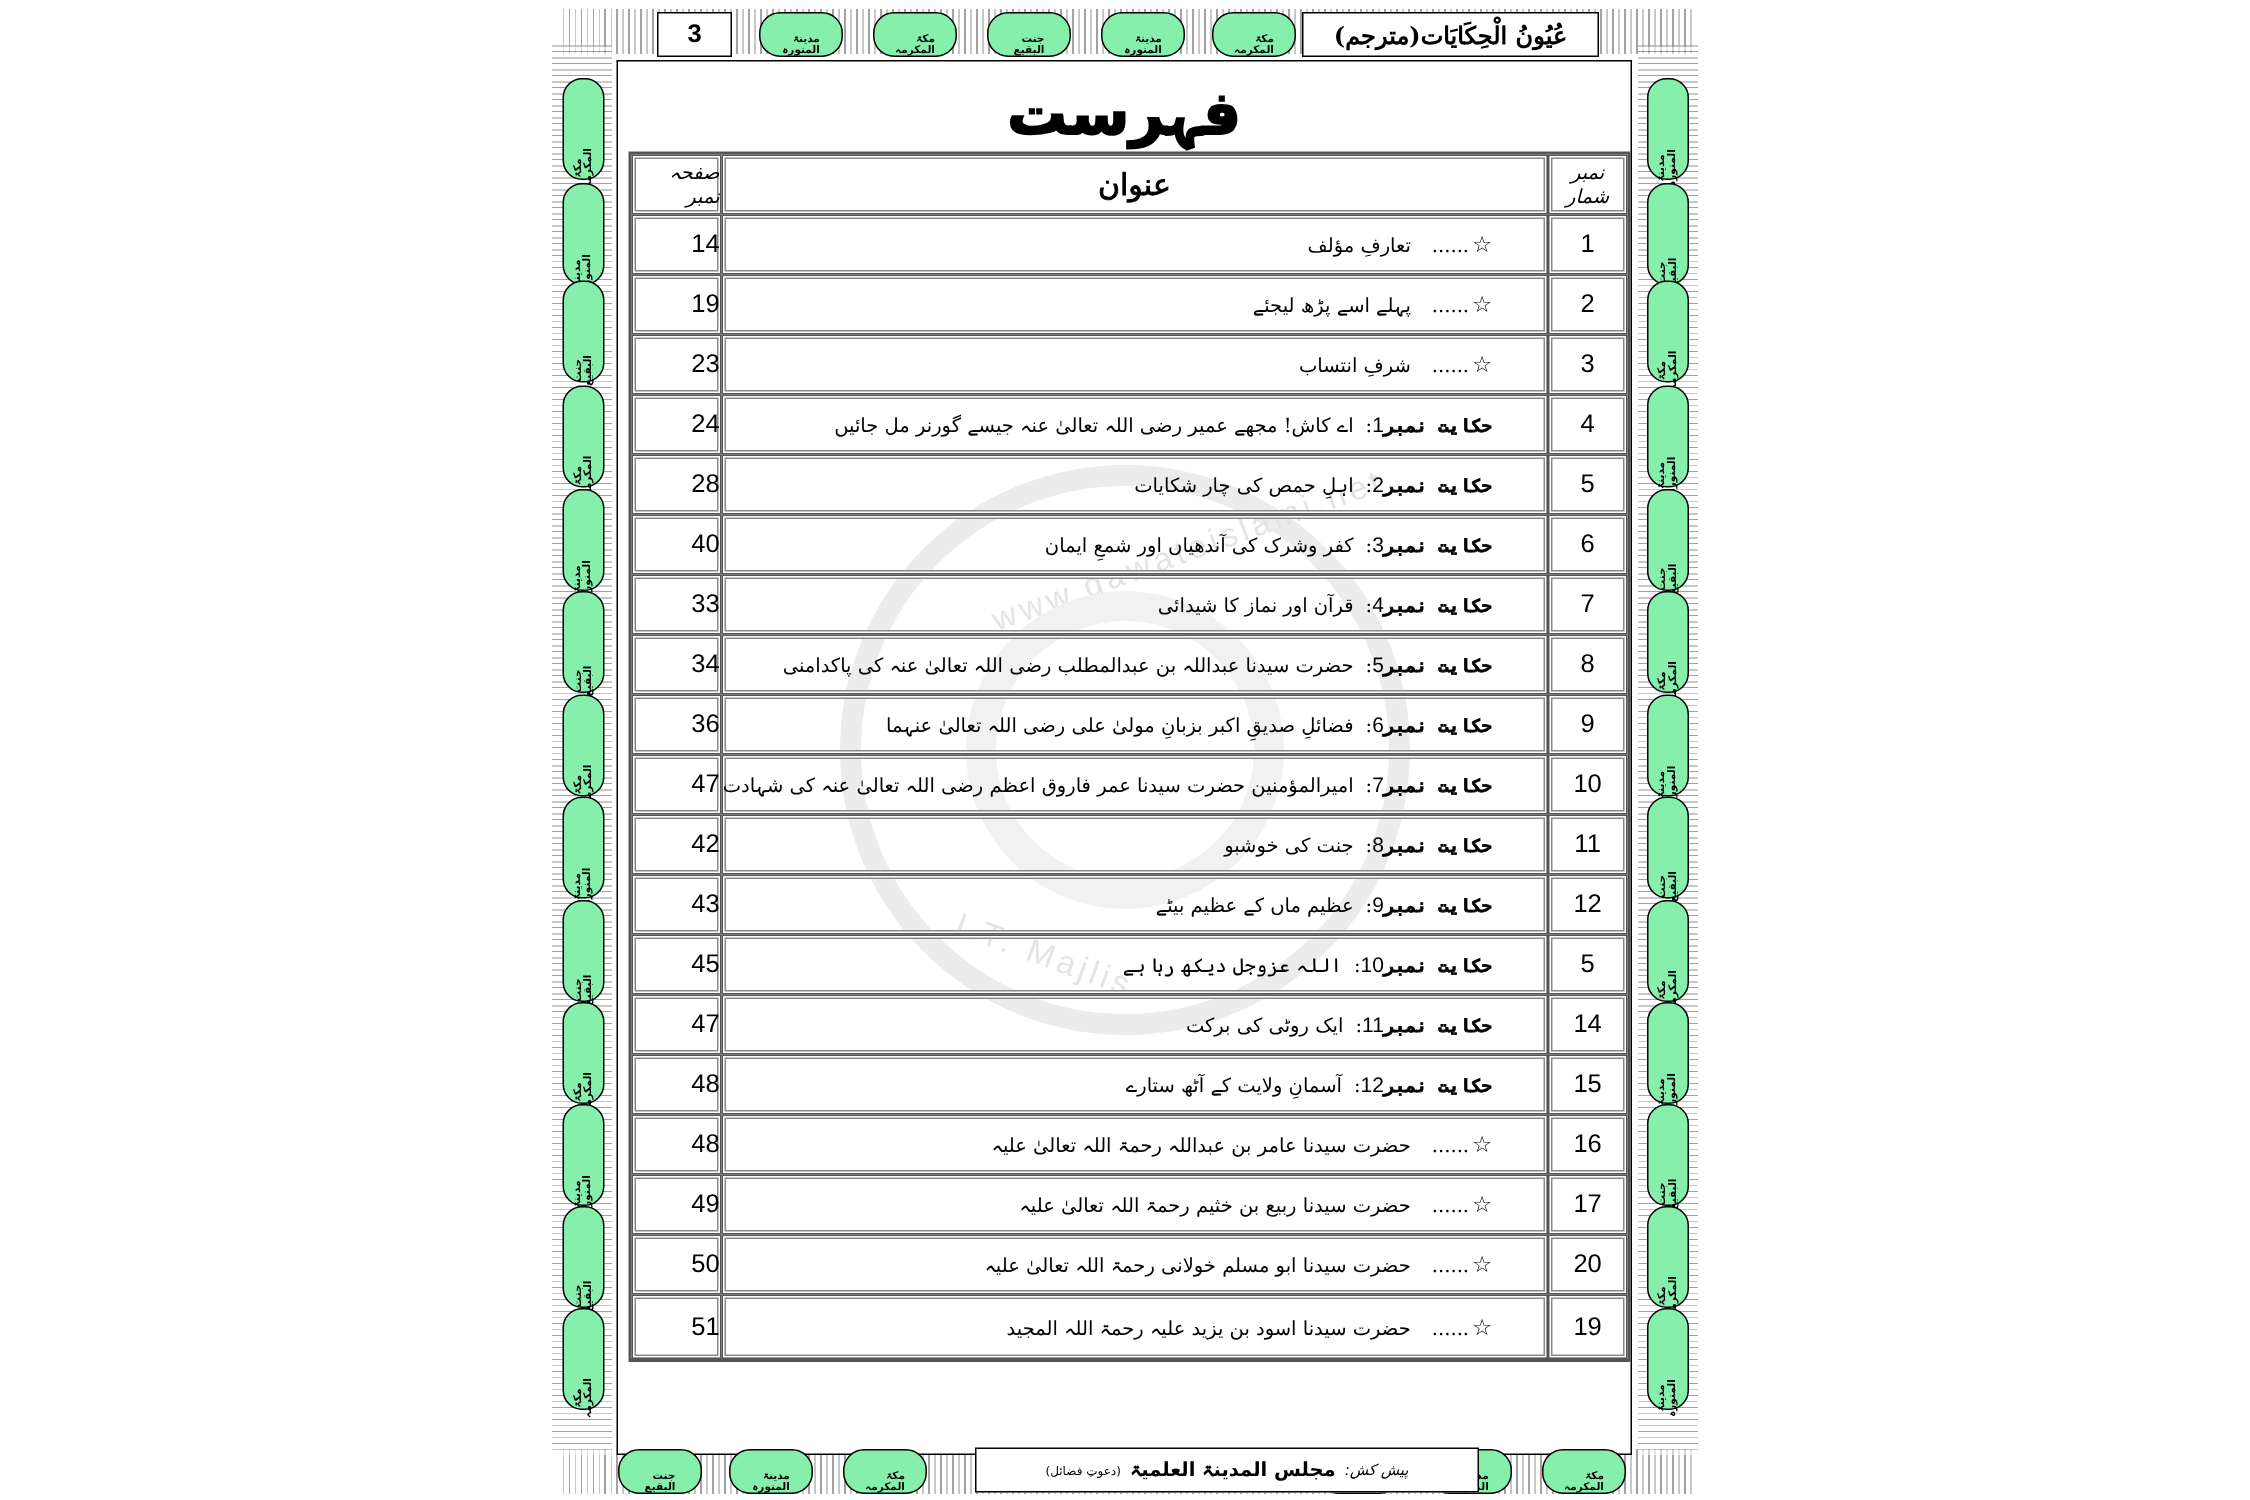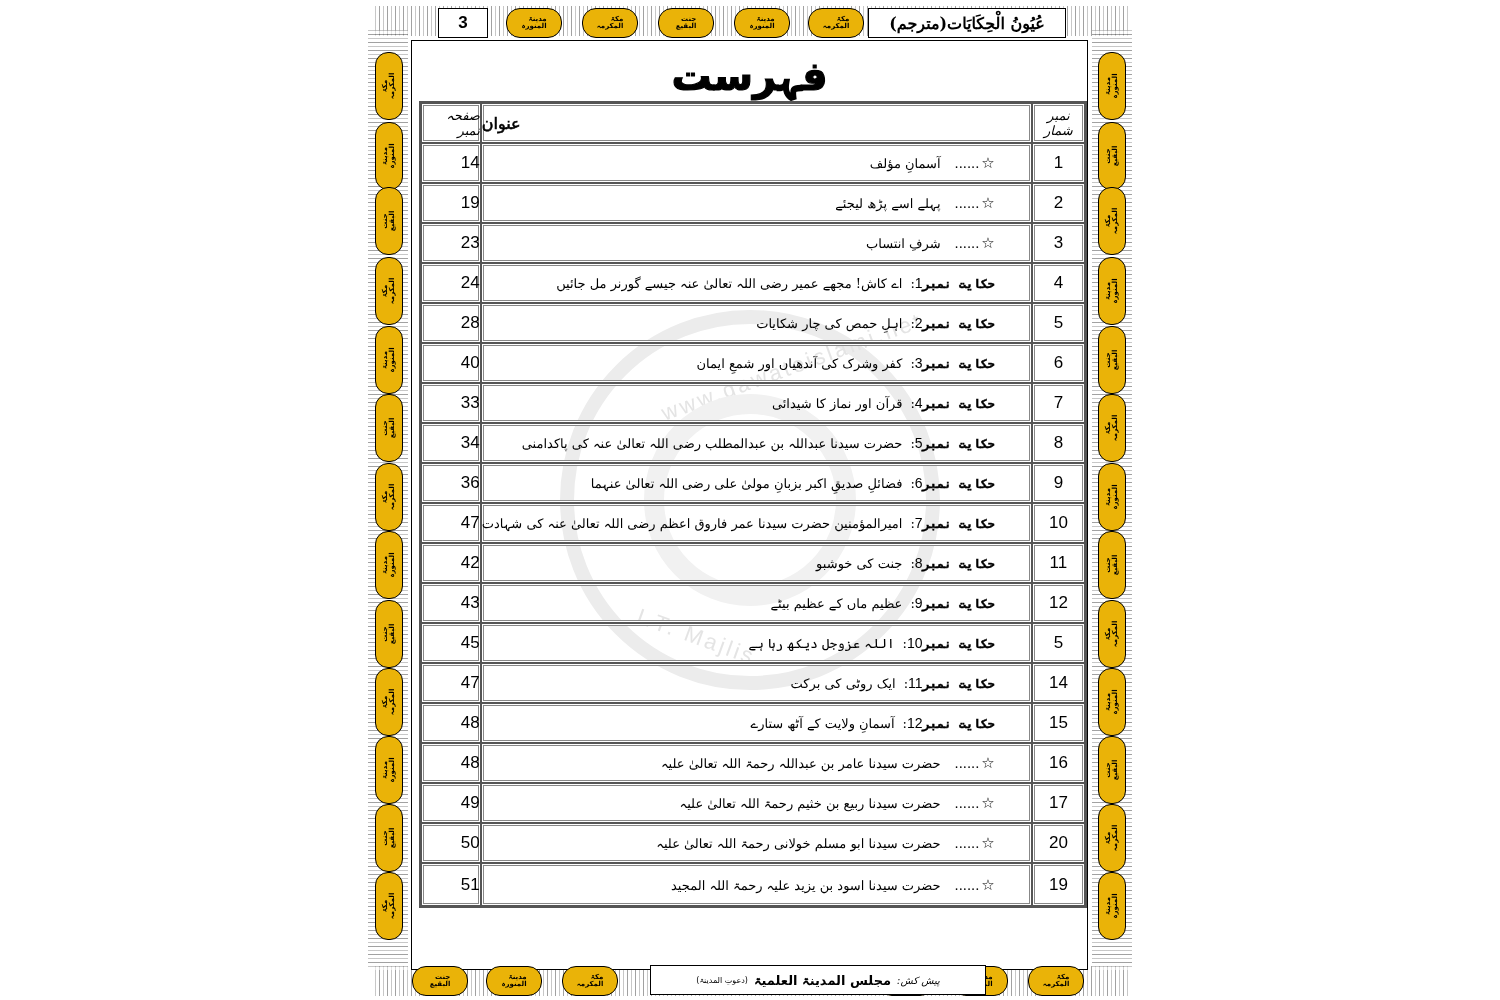--- a/index.html
+++ b/index.html
@@ -10,22 +10,22 @@
   .deco-strip { position:absolute; background:
       repeating-linear-gradient(90deg, #fff 0 3px, #9a9a9a 3px 4px, #fff 4px 7px, #555 7px 8px);
       opacity:.55; }
   .deco-top { left:372px; top:6px; width:756px; height:30px; }
   .deco-bottom { left:372px; top:966px; width:756px; height:30px; }
   .deco-left { left:368px; top:30px; width:40px; height:940px;
       background:repeating-linear-gradient(0deg, #fff 0 3px, #9a9a9a 3px 4px, #fff 4px 7px, #555 7px 8px); }
   .deco-right { left:1092px; top:30px; width:40px; height:940px;
       background:repeating-linear-gradient(0deg, #fff 0 3px, #9a9a9a 3px 4px, #fff 4px 7px, #555 7px 8px); }
 
-  .medal { position:absolute; background:#eab308; border:1.6px solid #000; border-radius:50%/50%;
-           display:flex; flex-direction:column; align-items:center; justify-content:center;
+  .medal { position:absolute; background:#86efac; border:1.6px solid #000; border-radius:50%/50%;
+           display:flex; flex-direction:column; align-items:center; justify-content:flex-end;
            font-family:"DejaVu Sans", sans-serif; font-weight:bold; line-height:1; direction:rtl; }
   .medal-h { width:54px; height:28px; border-radius:14px; font-size:7px; }
   .medal-h span { display:block; }
   .medal-v { width:26px; height:66px; border-radius:13px; font-size:7px; }
   .medal-v .inner { transform:rotate(-90deg); white-space:nowrap; display:flex; flex-direction:column; align-items:center; }
 
   .page-num-box { position:absolute; left:438px; top:8px; width:50px; height:30px;
       border:1.5px solid #000; background:#fff; display:flex; align-items:center; justify-content:center;
       font-family:"Liberation Sans", sans-serif; font-weight:bold; font-size:17px; box-sizing:border-box; }
   .header-title-box { position:absolute; left:868px; top:8px; width:198px; height:30px;
@@ -48,22 +48,22 @@
 
   table.toc { position:absolute; left:419px; top:101px; width:668px; border-collapse:separate;
       border-spacing:0; border:2px solid #555; direction:rtl; }
   table.toc td, table.toc th { border:1.5px solid #555; box-shadow: inset 0 0 0 1px #fff, inset 0 0 0 2px #888;
       padding:0; height:38px; }
   table.toc th { height:38px; font-weight:normal; }
   .col-no { width:72px; text-align:center; font-family:"Liberation Sans", sans-serif; font-size:17px; }
   .col-title { text-align:right; padding-right:36px !important; font-family:"DejaVu Serif", serif; font-size:13px; white-space:nowrap; }
   .col-page { width:80px; text-align:right; font-family:"Liberation Sans", sans-serif; font-size:17px; }
   th.col-no, th.col-page { font-family:"DejaVu Serif", serif; font-style:italic; font-size:13px; }
-  th.col-title { text-align:left; padding-right:0 !important; font-family:"DejaVu Sans", sans-serif;
-      font-weight:bold; font-size:16px; -webkit-text-stroke:.6px #000; }
+  th.col-title { text-align:center; padding-right:0 !important; font-family:"DejaVu Sans", sans-serif;
+      font-weight:bold; font-size:20px; -webkit-text-stroke:.6px #000; }
   tr.last td { height:41px; }
   .star { font-family:"DejaVu Sans", sans-serif; font-size:15px; }
   .dots { margin-right:2px; margin-left:14px; }
   .hk { font-family:Liberation Mono, monospace; font-weight:bold; font-size:12px; -webkit-text-stroke:.5px #000; }
   .hk-num { font-family:"Liberation Sans", sans-serif; font-size:14px; }
   .hk-colon { margin-left:8px; }
 
   .footer-box { position:absolute; left:650px; top:965px; width:336px; height:30px;
       border:1.5px solid #000; background:#fff; box-sizing:border-box; display:flex; align-items:center;
       justify-content:center; gap:6px; direction:rtl; font-family:"DejaVu Sans", sans-serif; }
@@ -287,21 +287,21 @@
   <thead>
     <tr>
       <th class="col-no">نمبر شمار</th>
       <th class="col-title">عنوان</th>
       <th class="col-page">صفحہ نمبر</th>
     </tr>
   </thead>
   <tbody id="toc-body">
       <tr>
         <td class="col-no">1</td>
-        <td class="col-title"><span class="star">☆</span><span class="dots">......</span><span>آسمانِ مؤلف</span></td>
+        <td class="col-title"><span class="star">☆</span><span class="dots">......</span><span>تعارفِ مؤلف</span></td>
         <td class="col-page">14</td>
       </tr>
       <tr>
         <td class="col-no">2</td>
         <td class="col-title"><span class="star">☆</span><span class="dots">......</span><span>پہلے اسے پڑھ لیجئے</span></td>
         <td class="col-page">19</td>
       </tr>
       <tr>
         <td class="col-no">3</td>
         <td class="col-title"><span class="star">☆</span><span class="dots">......</span><span>شرفِ انتساب</span></td>
@@ -424,14 +424,14 @@
     <div class="medal medal-h" style="left: 1028px; top: 966px;">
       <div class="">
         <span>مکۃ</span>
         <span>المکرمہ</span>
       </div>
     </div>
   </div>
 <div class="footer-box">
   <span class="footer-label">پیش کش:</span>
   <span class="footer-org">مجلس المدینۃ العلمیۃ</span>
-  <span class="footer-sub">(دعوتِ المدینۃ)</span>
+  <span class="footer-sub">(دعوتِ فضائل)</span>
 </div>
 
 </body></html>

